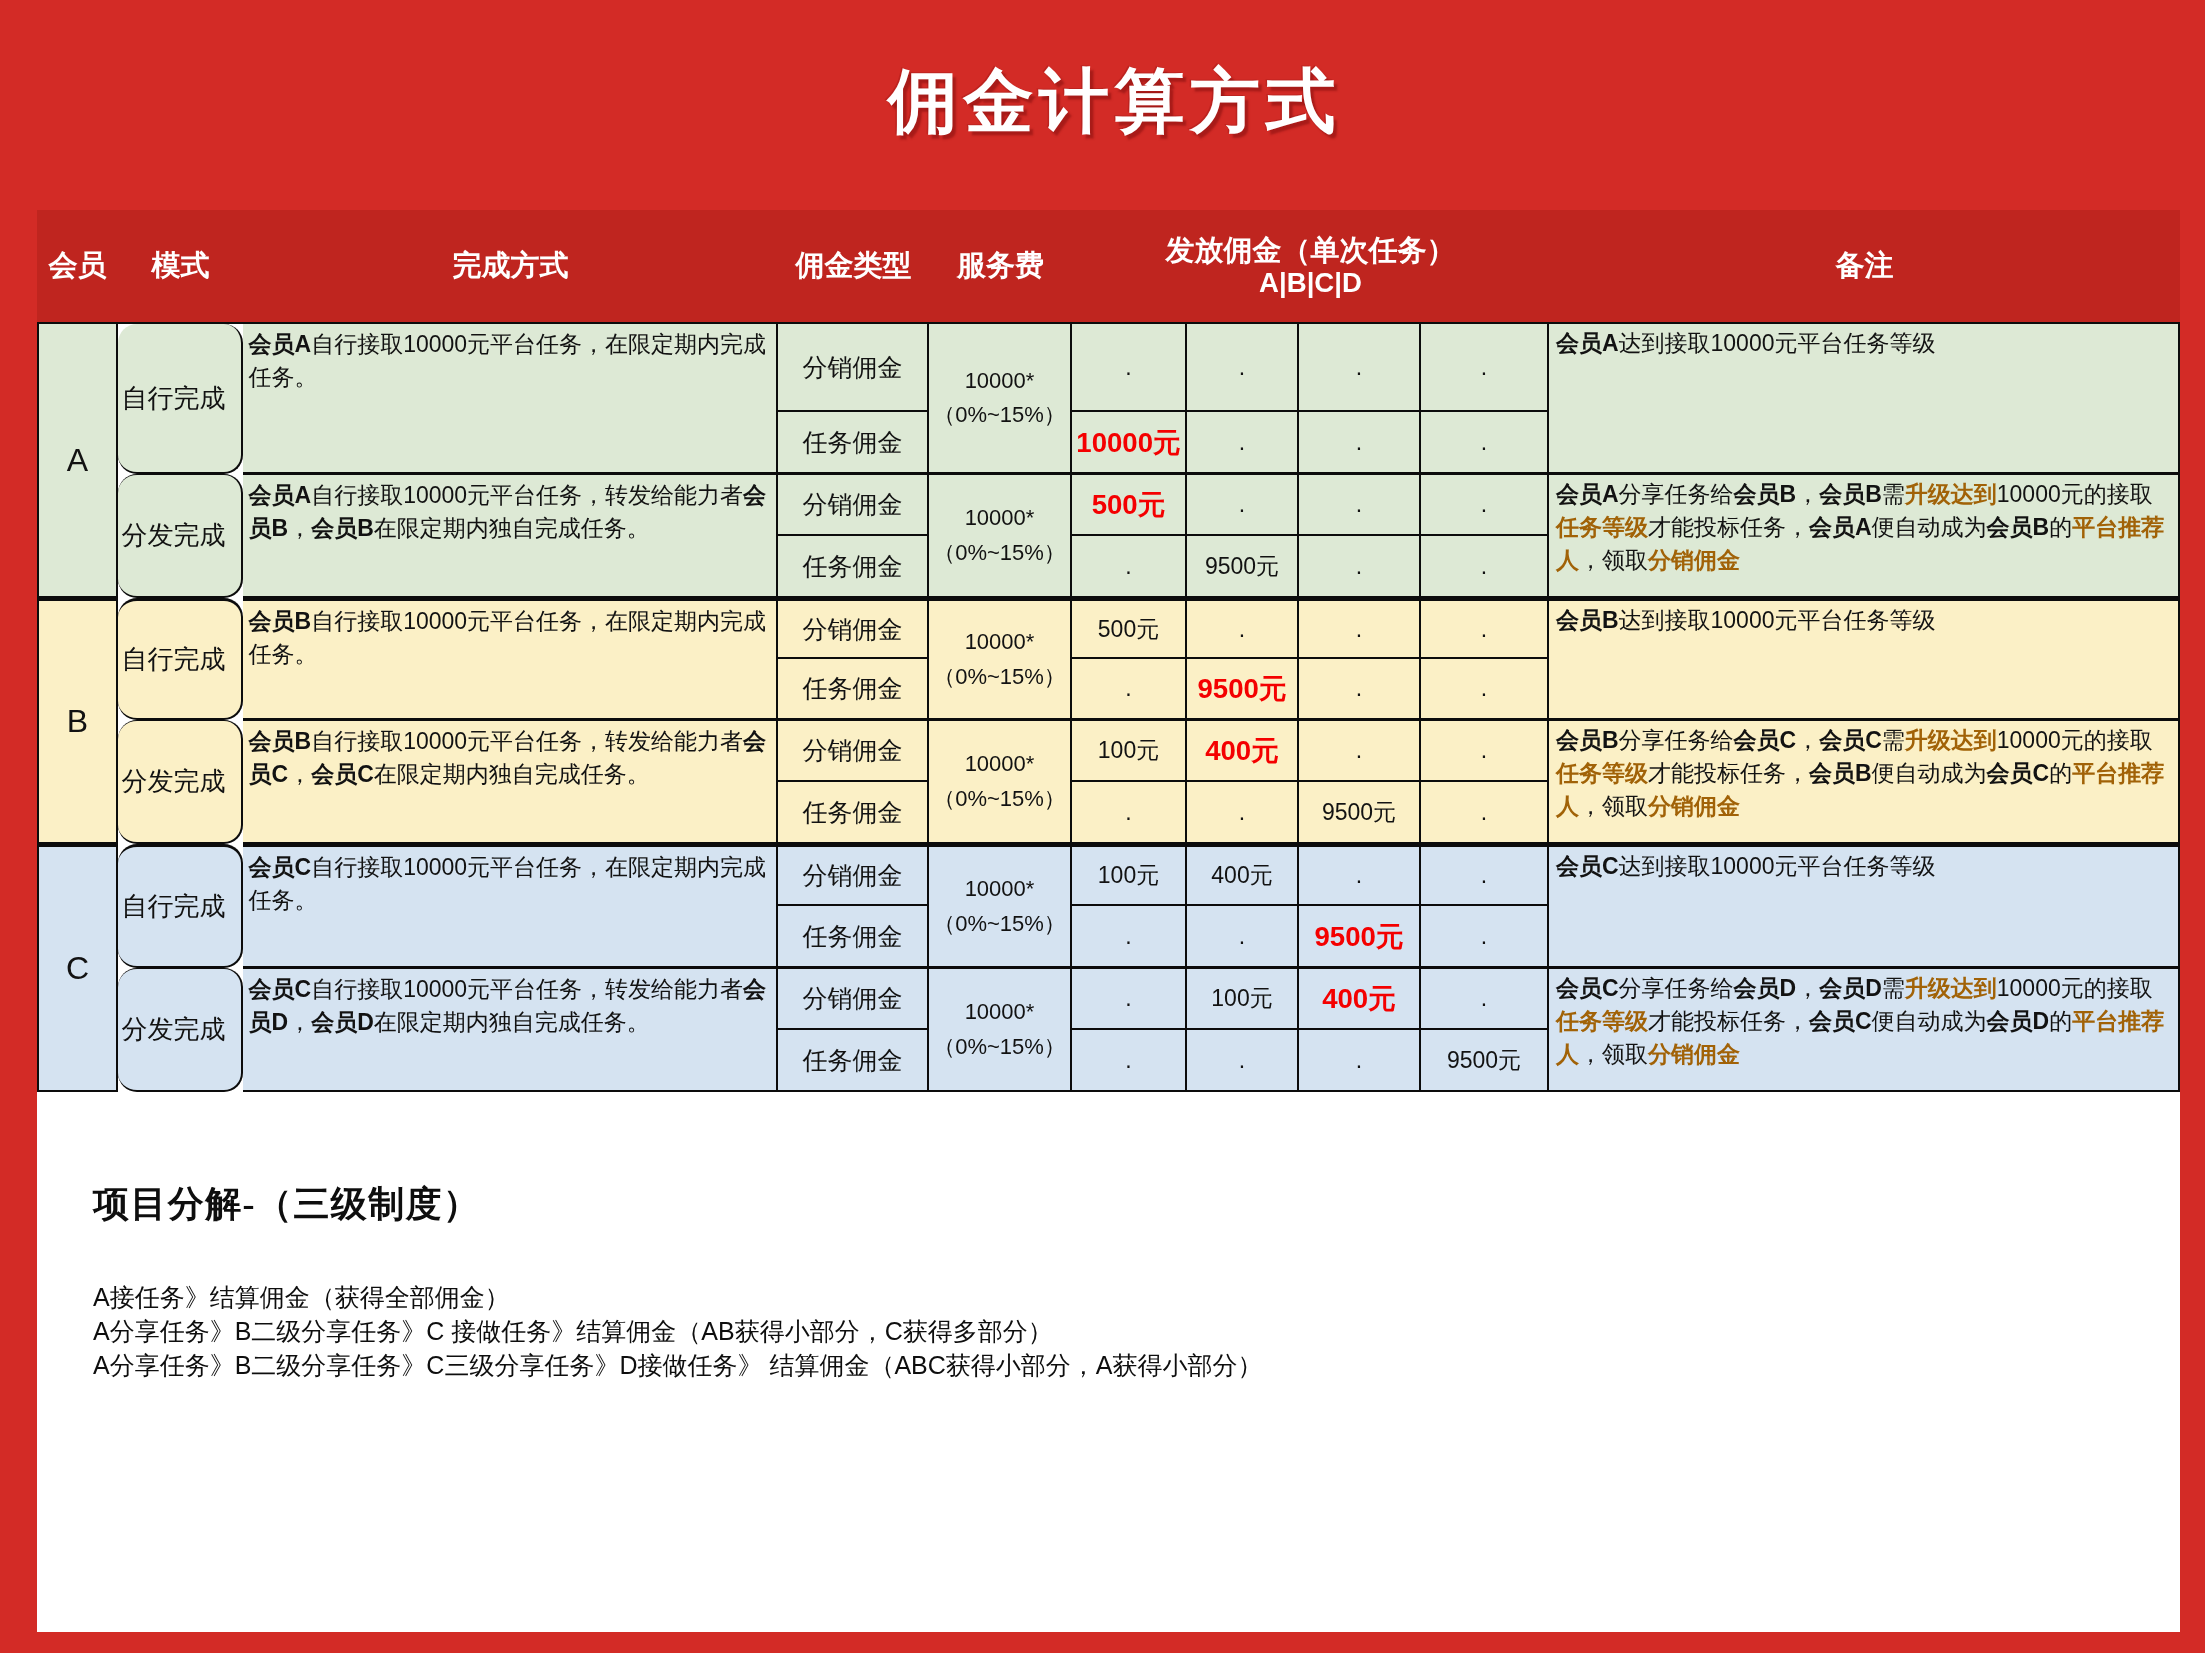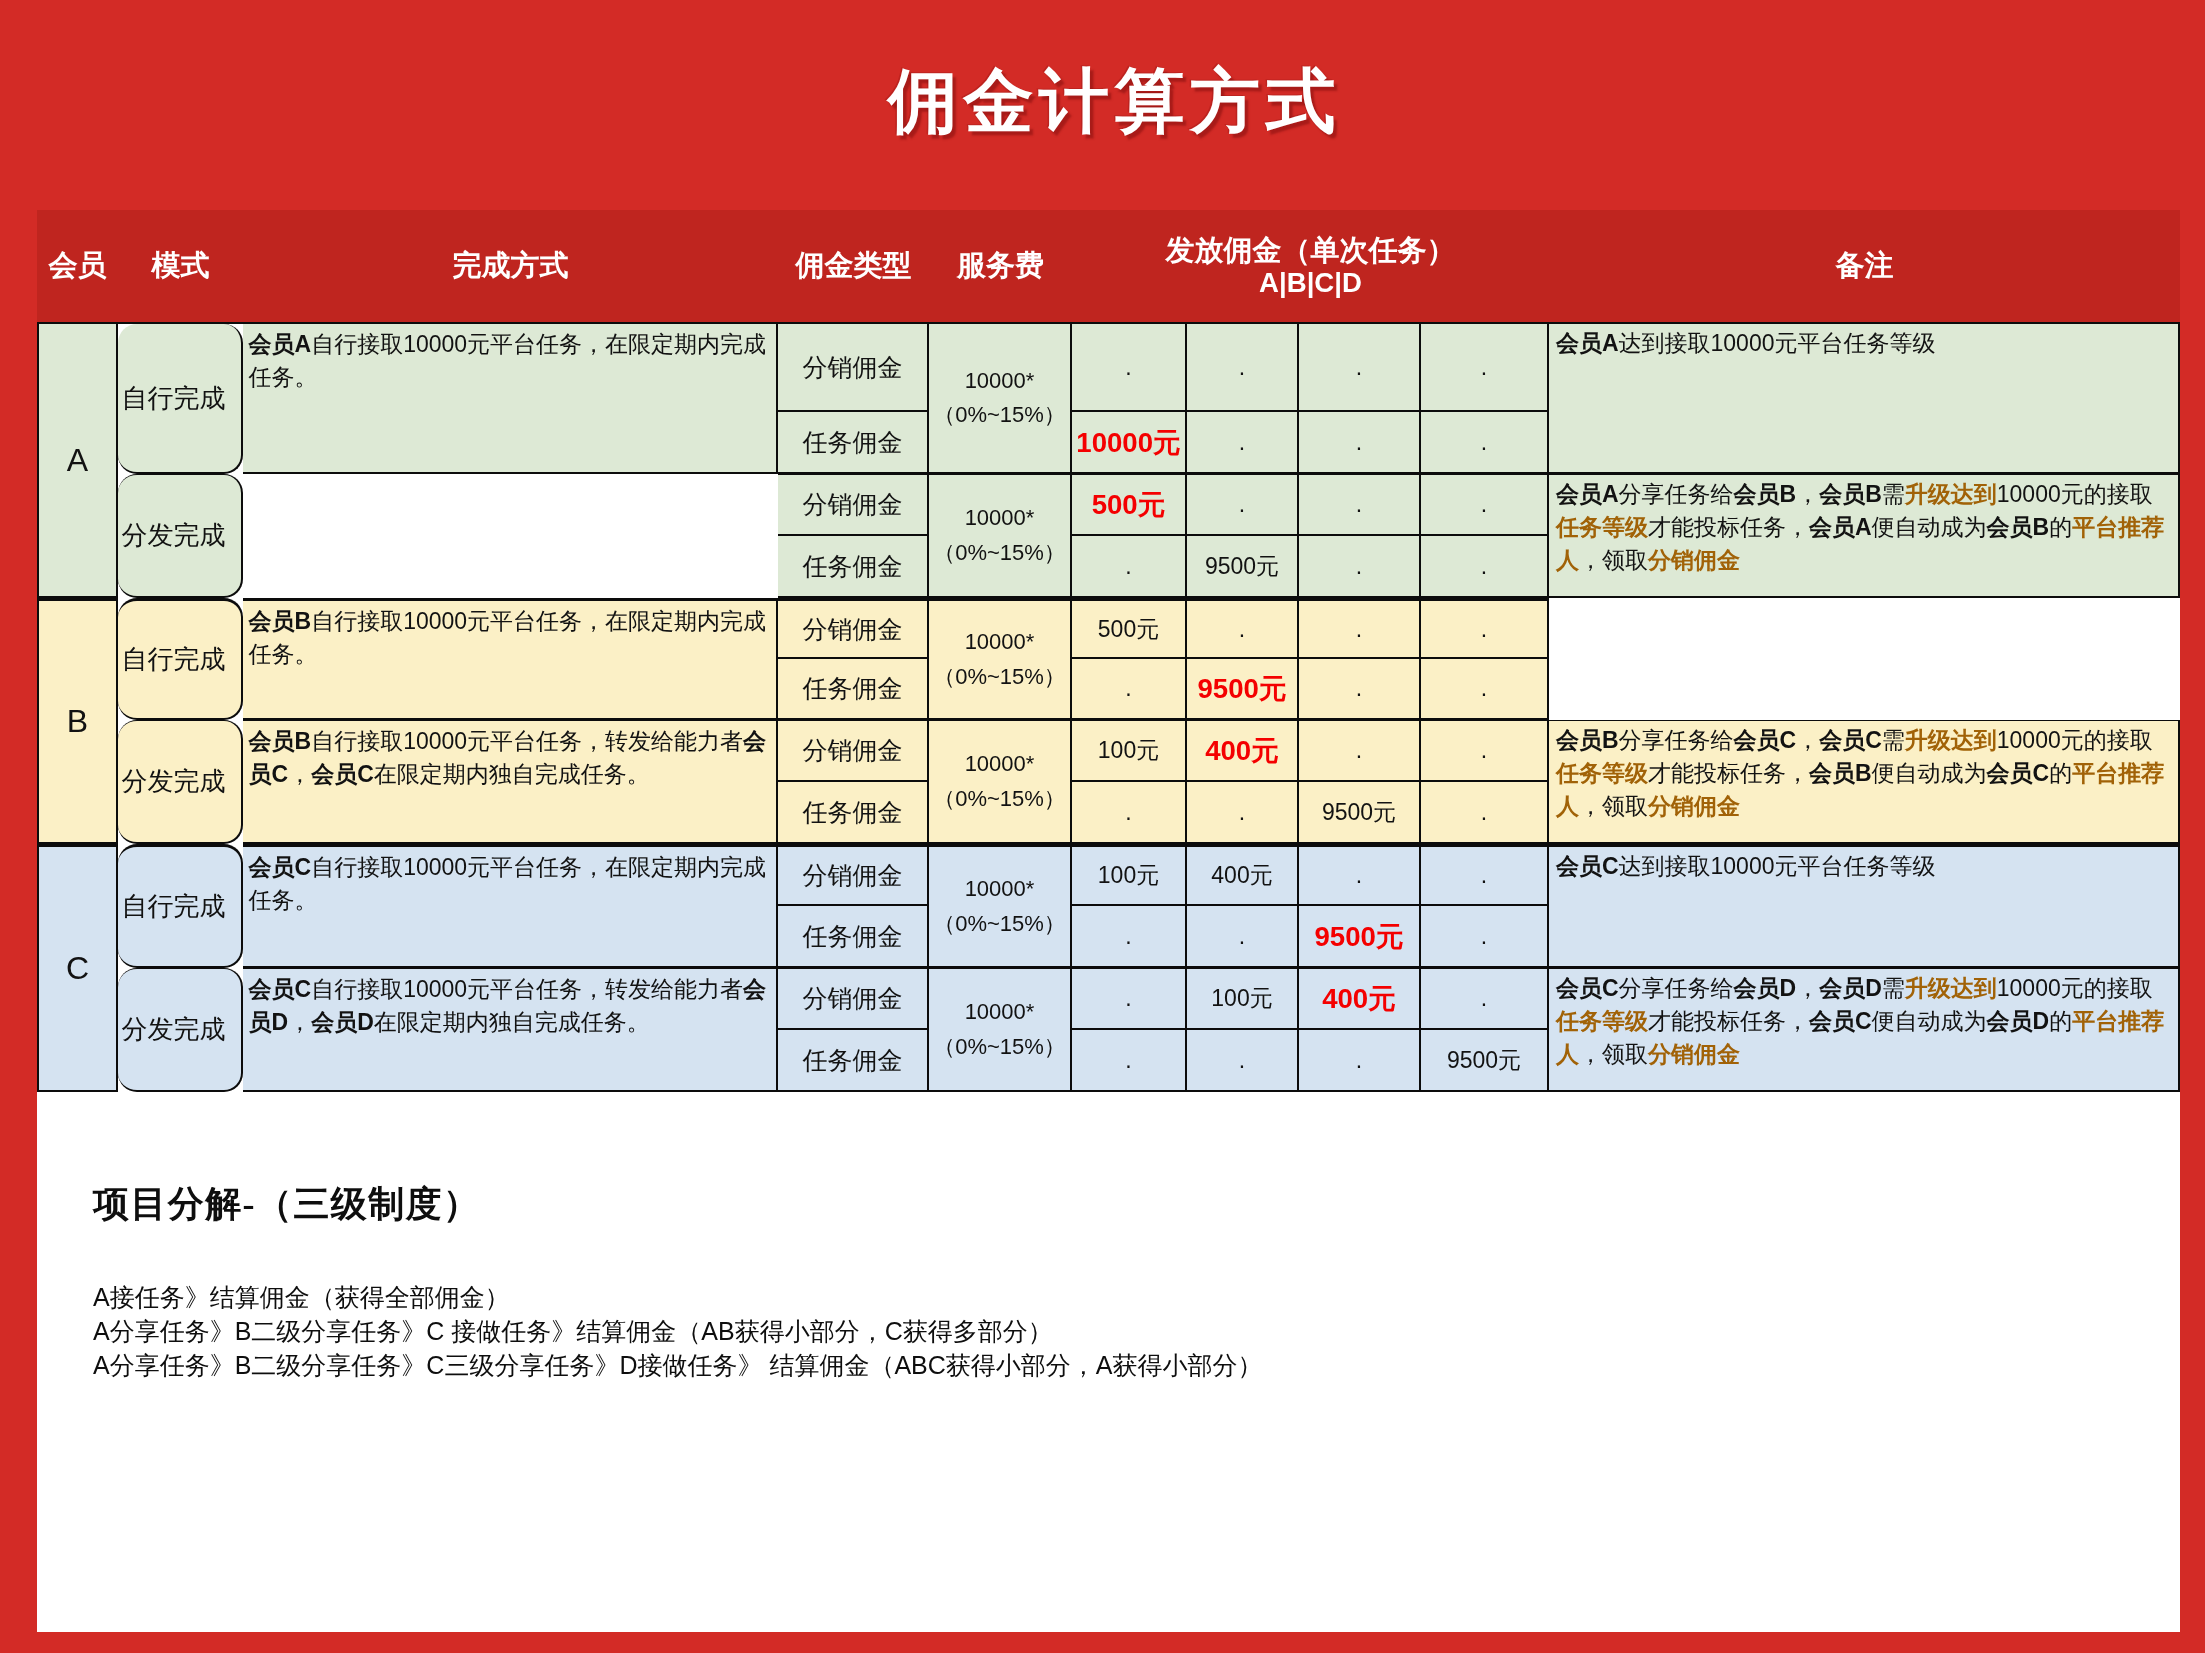--- a/index.html
+++ b/index.html
@@ -74,20 +74,21 @@
     <div class="cell val bgA" style="grid-area:2/7/3/8">.</div>
     <div class="cell val bgA" style="grid-area:2/8/3/9">.</div>
     <div class="cell val bgA" style="grid-area:2/9/3/10">.</div>
     <div class="cell val bgA red" style="grid-area:3/6/4/7">10000元</div>
     <div class="cell val bgA" style="grid-area:3/7/4/8">.</div>
     <div class="cell val bgA" style="grid-area:3/8/4/9">.</div>
     <div class="cell val bgA" style="grid-area:3/9/4/10">.</div>
     <div class="cell remark bgA" style="grid-area:2/10/4/11"><span class="b">会员A</span><span>达到接取10000元平台任务等级</span></div>
 
     <div class="cell mode bgA gt" style="grid-area:4/2/6/3">分发完成</div>
+    <div class="cell compl bgA gt" style="grid-area:4/3/6/4"><span class="b">会员A</span><span>自行接取10000元平台任务，转发给能力者</span><span class="b">会员B</span><span>，</span><span class="b">会员B</span><span>在限定期内独自完成任务。</span></div>
     <div class="cell type bgA gt" style="grid-area:4/4/5/5">分销佣金</div>
     <div class="cell type bgA" style="grid-area:5/4/6/5">任务佣金</div>
     <div class="cell fee bgA gt" style="grid-area:4/5/6/6">10000*
 （0%~15%）</div>
     <div class="cell val bgA gt red" style="grid-area:4/6/5/7">500元</div>
     <div class="cell val bgA gt" style="grid-area:4/7/5/8">.</div>
     <div class="cell val bgA gt" style="grid-area:4/8/5/9">.</div>
     <div class="cell val bgA gt" style="grid-area:4/9/5/10">.</div>
     <div class="cell val bgA" style="grid-area:5/6/6/7">.</div>
     <div class="cell val bgA" style="grid-area:5/7/6/8">9500元</div>
@@ -104,20 +105,21 @@
     <div class="cell fee bgB st" style="grid-area:6/5/8/6">10000*
 （0%~15%）</div>
     <div class="cell val bgB st" style="grid-area:6/6/7/7">500元</div>
     <div class="cell val bgB st" style="grid-area:6/7/7/8">.</div>
     <div class="cell val bgB st" style="grid-area:6/8/7/9">.</div>
     <div class="cell val bgB st" style="grid-area:6/9/7/10">.</div>
     <div class="cell val bgB" style="grid-area:7/6/8/7">.</div>
     <div class="cell val bgB red" style="grid-area:7/7/8/8">9500元</div>
     <div class="cell val bgB" style="grid-area:7/8/8/9">.</div>
     <div class="cell val bgB" style="grid-area:7/9/8/10">.</div>
+    <div class="cell remark bgB st" style="grid-area:6/10/8/11"><span class="b">会员B</span><span>达到接取10000元平台任务等级</span></div>
 
     <div class="cell mode bgB gt" style="grid-area:8/2/10/3">分发完成</div>
     <div class="cell compl bgB gt" style="grid-area:8/3/10/4"><span class="b">会员B</span><span>自行接取10000元平台任务，转发给能力者</span><span class="b">会员C</span><span>，</span><span class="b">会员C</span><span>在限定期内独自完成任务。</span></div>
     <div class="cell type bgB gt" style="grid-area:8/4/9/5">分销佣金</div>
     <div class="cell type bgB" style="grid-area:9/4/10/5">任务佣金</div>
     <div class="cell fee bgB gt" style="grid-area:8/5/10/6">10000*
 （0%~15%）</div>
     <div class="cell val bgB gt" style="grid-area:8/6/9/7">100元</div>
     <div class="cell val bgB gt red" style="grid-area:8/7/9/8">400元</div>
     <div class="cell val bgB gt" style="grid-area:8/8/9/9">.</div>

